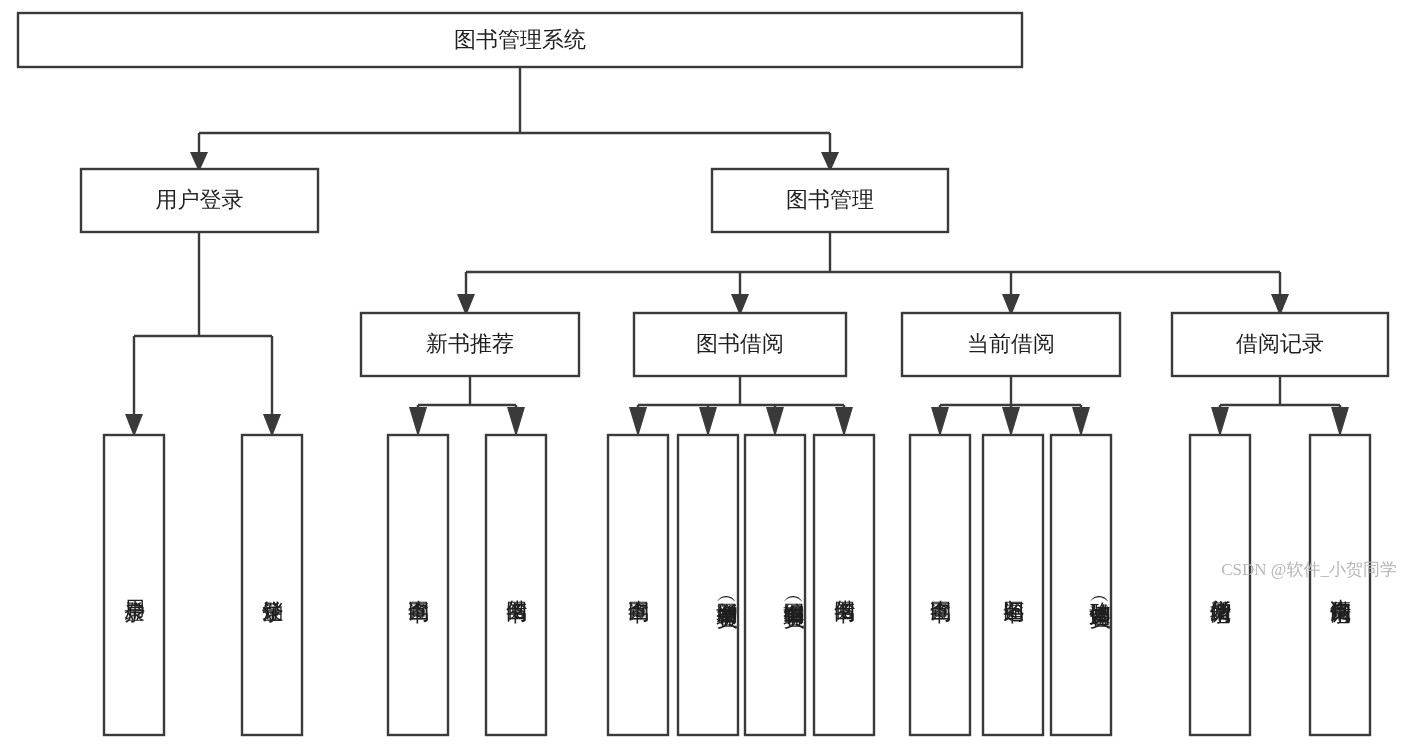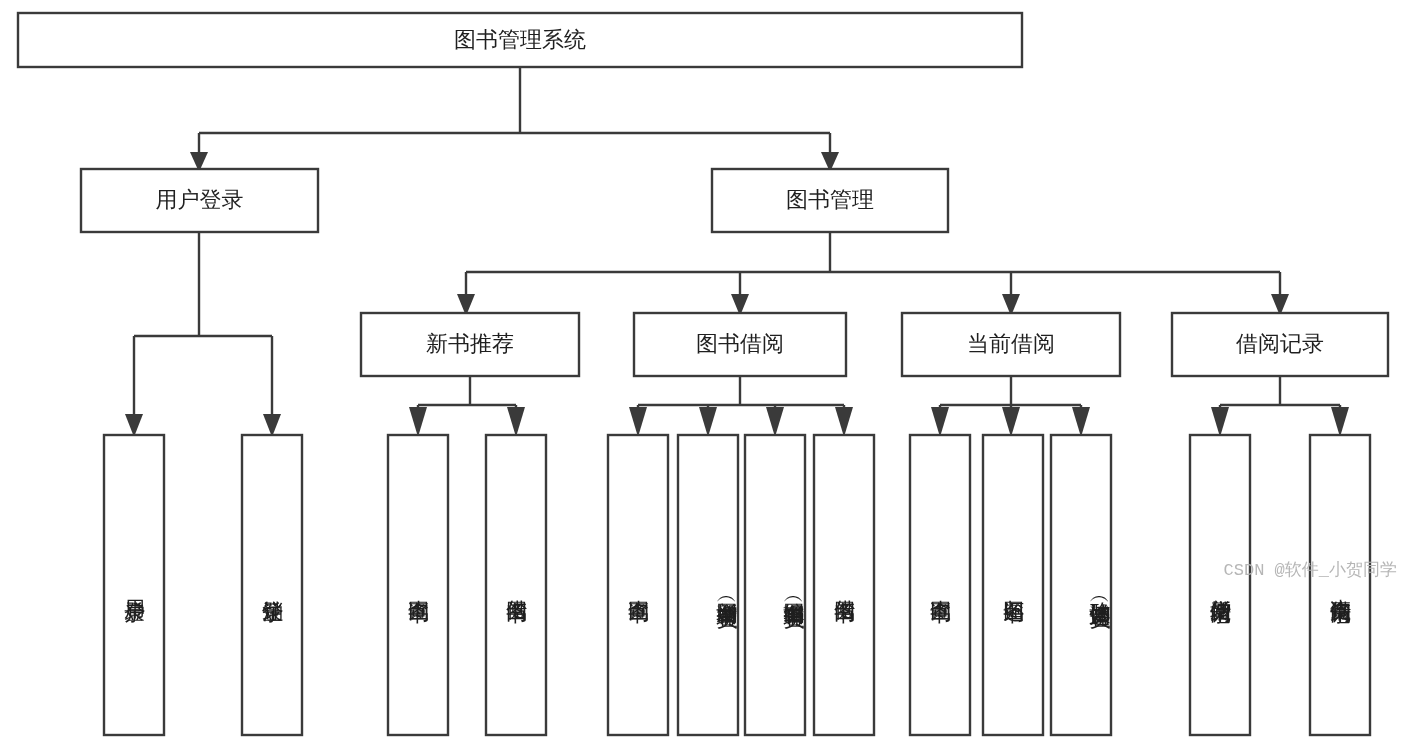--- a/index.html
+++ b/index.html
@@ -61,21 +61,21 @@
     white-space: nowrap;
     display: flex;
     align-items: center;
     justify-content: center;
     pointer-events: none;
   }
   .watermark {
     position: absolute;
     right: 8px;
     bottom: 4px;
-    font-family: Liberation Mono, monospace;
+    font-family: Liberation Serif, serif;
     font-size: 17px;
     color: #b6b6b6;
     white-space: nowrap;
   }
 </style>
 </head>
 <body>
 
 <div id="diagram-root">
 

